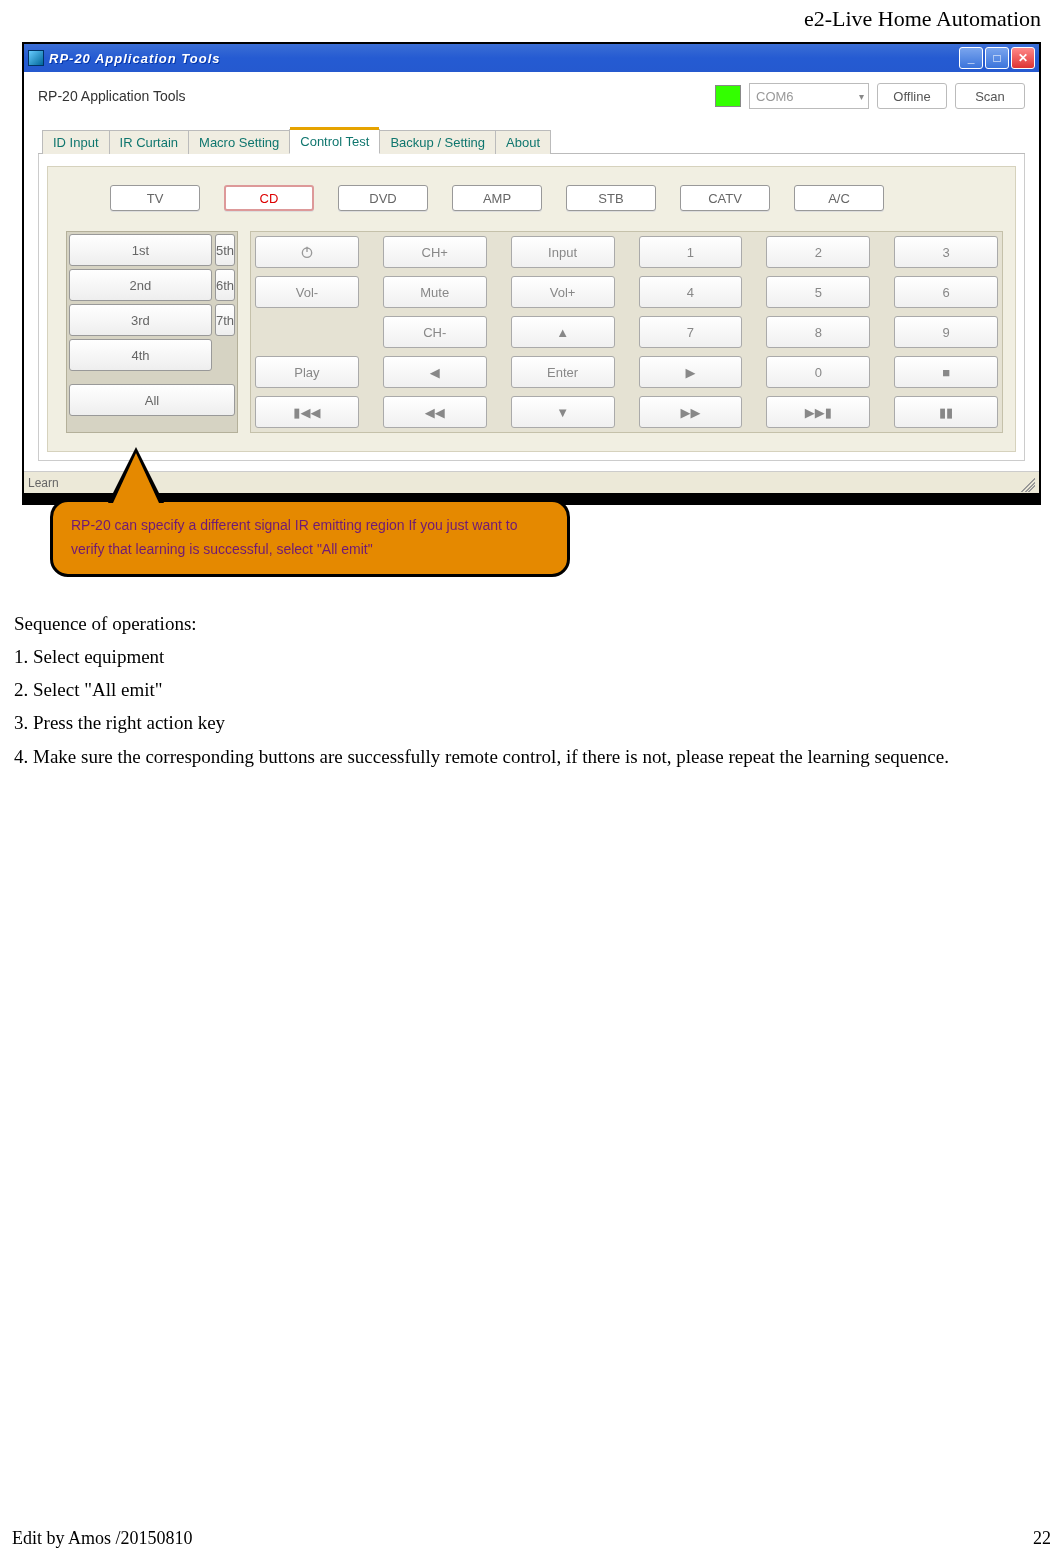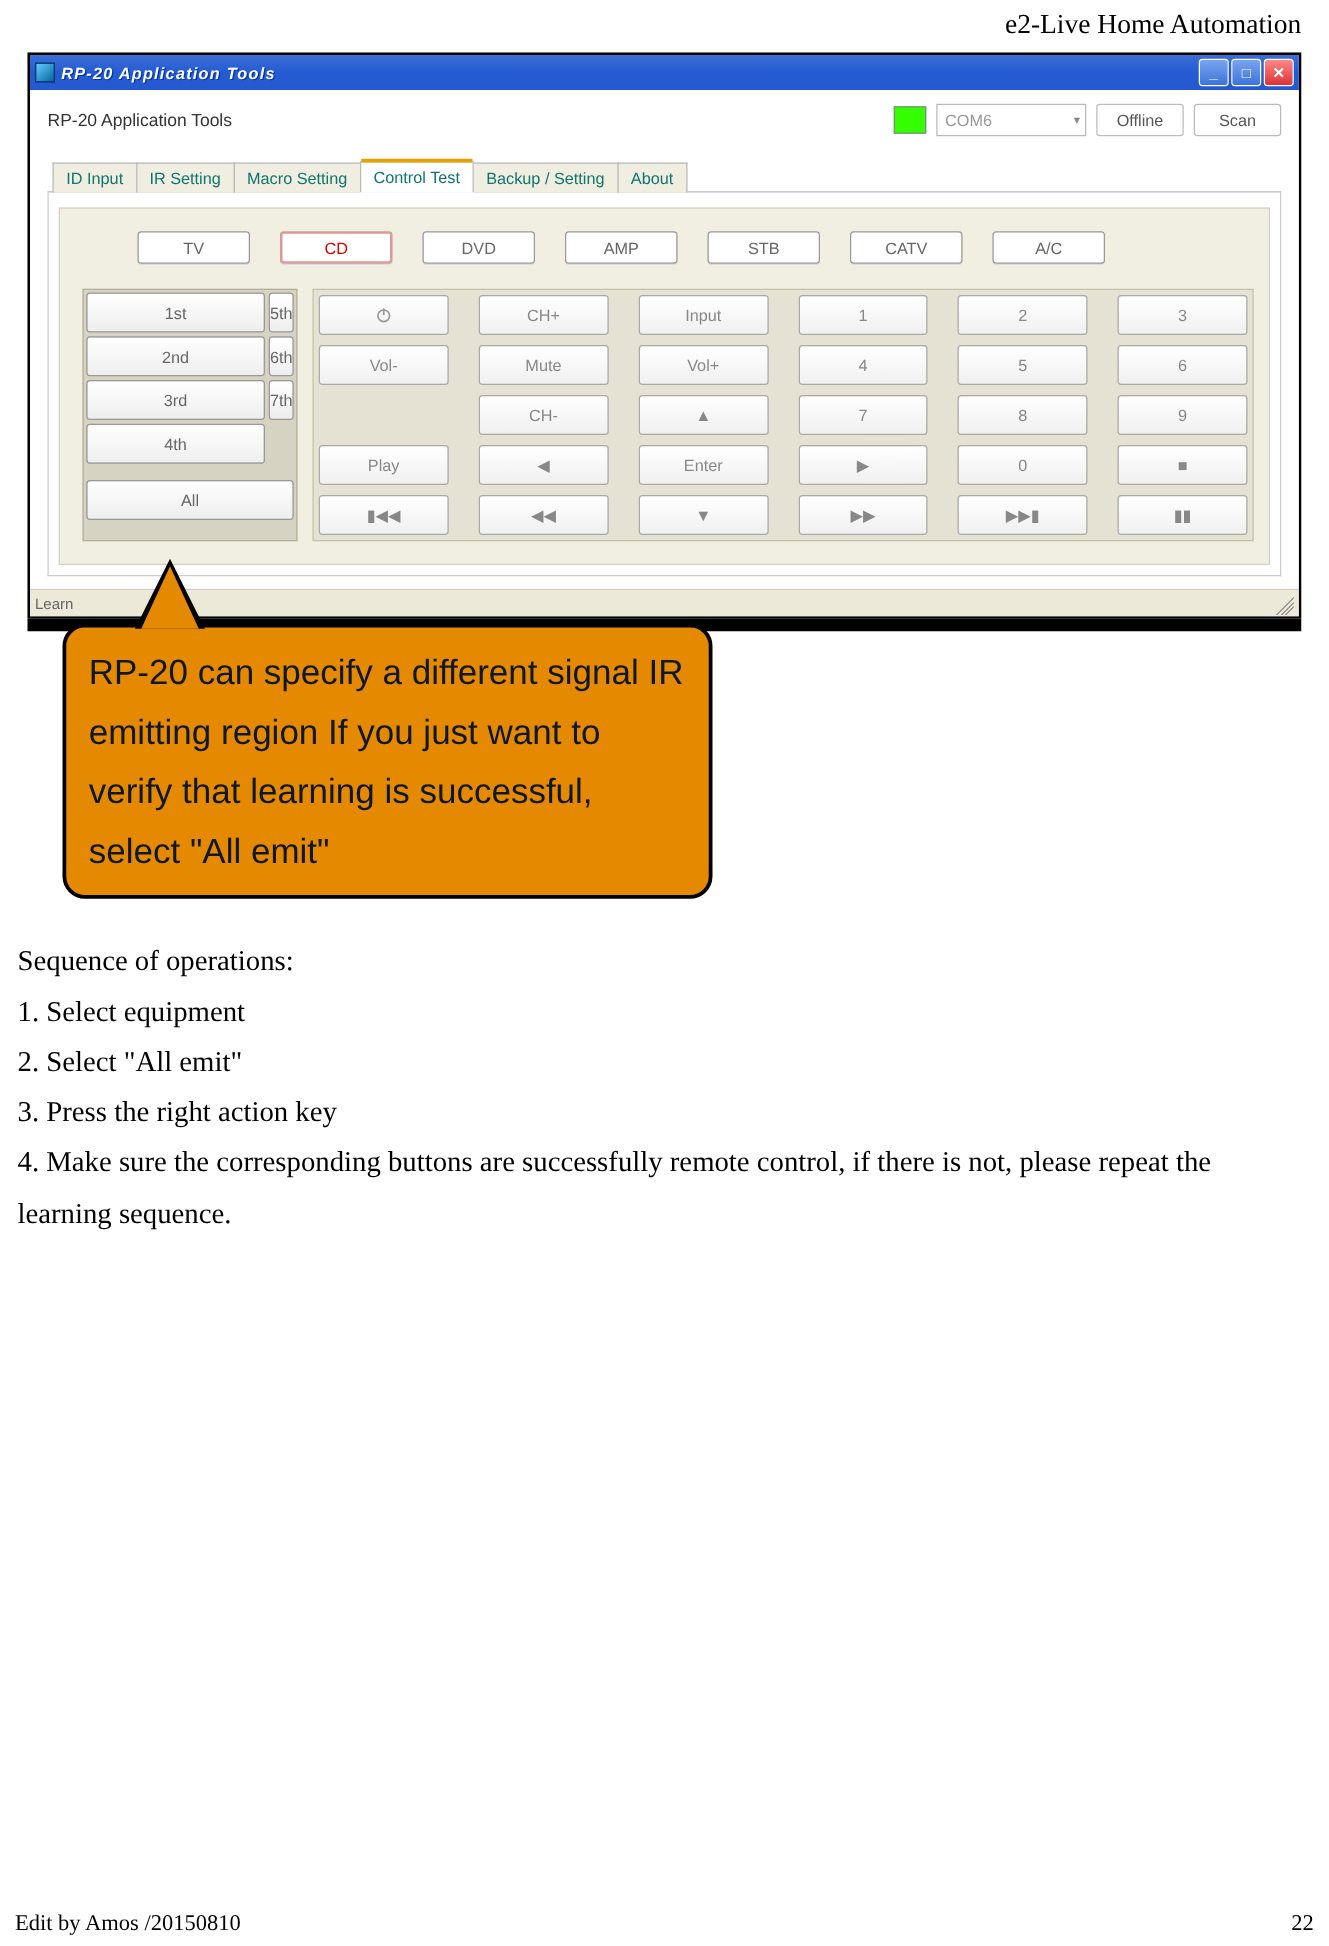--- a/index.html
+++ b/index.html
@@ -264,29 +264,29 @@
     border-left:23px solid transparent;
     border-right:23px solid transparent;
     border-bottom:50px solid #e58900;
   }
   .callout-box {
     background:#e58900;
     border:3px solid #000;
     border-radius:18px;
     padding:12px 18px;
     margin-top:-4px;
-    font-size:28px;
+    font-size:14px;
     line-height:1.7;
-    color:#0f172a;
+    color:#701a75;
     font-family: Arial, sans-serif;
   }
 
   .body-text {
     font-family:"Times New Roman", serif;
-    font-size:23px;
+    font-size:19px;
     line-height:1.75;
     margin:30px 4px 0 4px;
   }
   .body-text p { margin:0; }
 
   .footer {
     display:flex;
     justify-content:space-between;
     font-family:"Times New Roman", serif;
     font-size:18px;
@@ -325,21 +325,21 @@
             <span>COM6</span>
             <span class="chev">▾</span>
           </div>
           <div class="tbtn">Offline</div>
           <div class="tbtn">Scan</div>
         </div>
       </div>
 
       <div class="tabrow">
         <div class="tab">ID Input</div>
-        <div class="tab">IR Setting</div>
+        <div class="tab">IR Curtain</div>
         <div class="tab">Macro Setting</div>
         <div class="tab active accent">Control Test</div>
         <div class="tab">Backup / Setting</div>
         <div class="tab">About</div>
       </div>
 
       <div class="panel">
 
         <div class="inner-panel">
           <div class="device-row">

